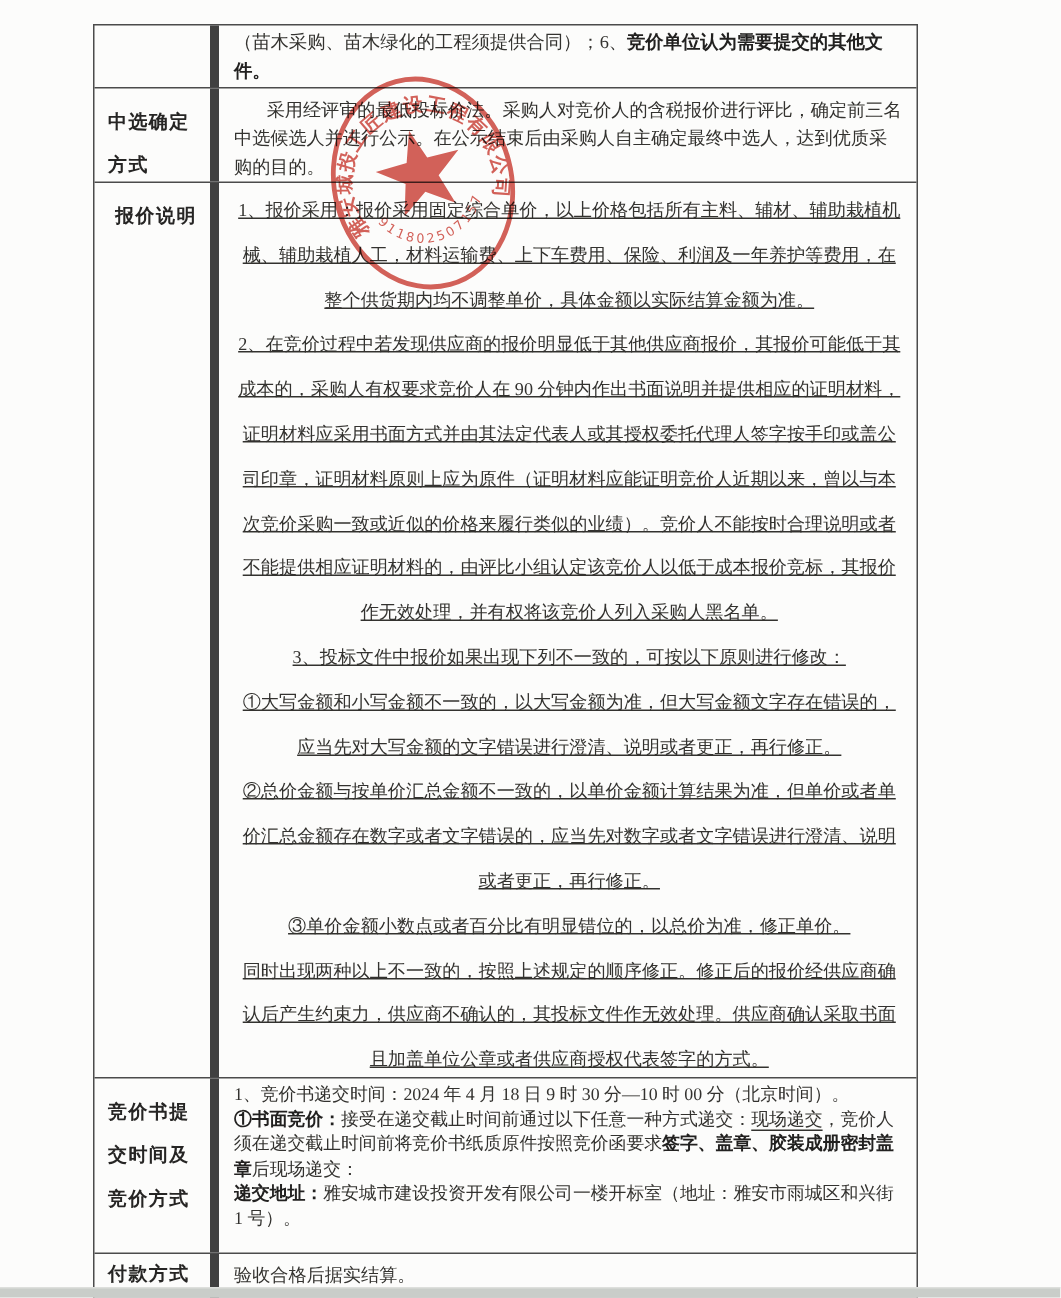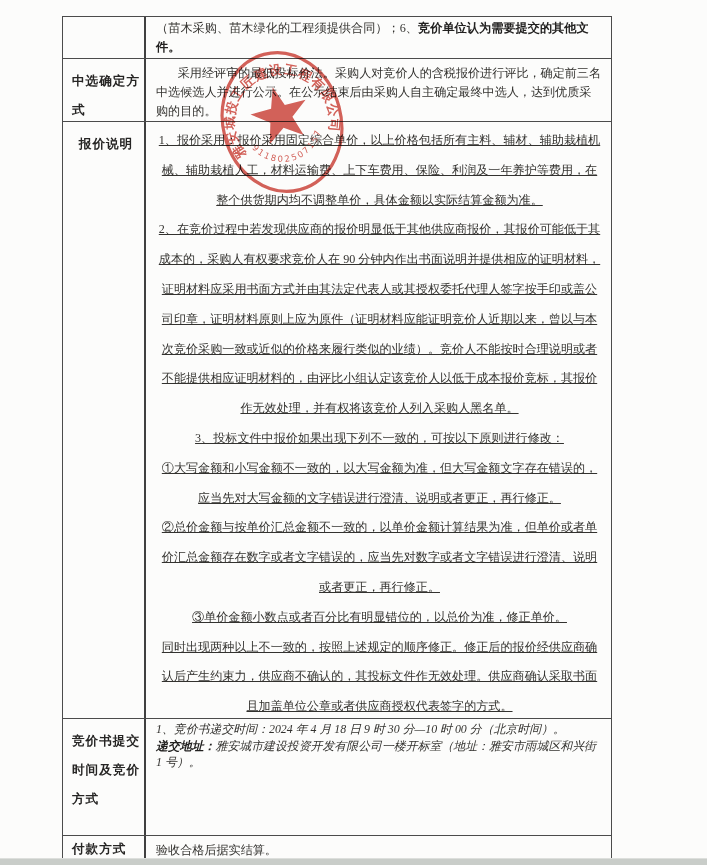--- a/index.html
+++ b/index.html
@@ -11,40 +11,40 @@
   }
   .doc-table{
     position:absolute;left:62px;top:6px;width:550px;
     border:1px solid #4b4b4b;background:transparent;
     box-sizing:border-box;
     margin-top:10px;
   }
   .row{display:flex;border-bottom:1px solid #4b4b4b;box-sizing:border-box;}
   .row:last-child{border-bottom:none;}
   .cell-label{
-    width:83px;flex:0 0 83px;border-right:2px solid #404040;box-sizing:border-box;
+    width:83px;flex:0 0 83px;border-right:6px solid #404040;box-sizing:border-box;
     padding:8px 4px 0 9px;font-weight:bold;font-size:12.6px;line-height:29px;
     letter-spacing:1px;color:#262524;
   }
   .cell-content{
     flex:1;box-sizing:border-box;padding:0 8px 0 10px;
     font-size:12.1px;color:#33322f;
   }
   .r1{height:42px;}
   .r2{height:63px;}
   .r3{height:597px;text-align:center;}
   .r4{height:117px;}
   .r5{height:29px;}
   .r1 .cell-content{line-height:19px;padding-top:2px;font-size:12.2px;}
   .r2 .cell-content{line-height:19px;padding-top:5px;}
   .r2 .cell-content .p{ text-indent:1.8em;}
   .r3 .cell-content{line-height:29.8px;padding-top:4px;}
   .r3 .cell-content p{margin:0;text-decoration:underline;}
   .r4 .cell-content{line-height:16.6px;padding-top:2px;font-size:11.9px;}
-  .r4 .cell-content p{margin:0;font-style:italic;}
+  .r4 .cell-content p{margin:0;}
   .r5 .cell-content{line-height:18px;padding-top:5px;}
   .r5 .cell-label{padding-top:4px;line-height:18px;}
   .bold{font-weight:bold;color:#222120;}
   .ul{text-decoration:underline;text-underline-offset:3px;}
   .blank-ul{
     display:inline-block;min-width:88px;text-align:center;
     border-bottom:1px solid #33322f;line-height:14px;
   }
   .indent-sm{padding-left:6px;}
   
@@ -88,20 +88,21 @@
       <p>②总价金额与按单价汇总金额不一致的，以单价金额计算结果为准，但单价或者单价汇总金额存在数字或者文字错误的，应当先对数字或者文字错误进行澄清、说明或者更正，再行修正。</p>
       <p>③单价金额小数点或者百分比有明显错位的，以总价为准，修正单价。</p>
       <p>同时出现两种以上不一致的，按照上述规定的顺序修正。修正后的报价经供应商确认后产生约束力，供应商不确认的，其投标文件作无效处理。供应商确认采取书面且加盖单位公章或者供应商授权代表签字的方式。</p>
     </div>
   </div>
 
   <div class="row r4">
     <div class="cell-label">竞价书提交时间及竞价方式</div>
     <div class="cell-content">
       <p>1、竞价书递交时间：2024 年 4 月 18 日 9 时 30 分—10 时 00 分（北京时间）。</p>
+      <p><span class="bold">①书面竞价：</span><span>接受在递交截止时间前通过以下任意一种方式递交：</span><span class="ul">现场递交</span><span>，竞价人须在递交截止时间前将竞价书纸质原件按照竞价函要求</span><span class="bold">签字、盖章、胶装成册密封盖章</span><span>后现场递交：</span></p>
       <p><span class="bold">递交地址：</span><span>雅安城市建设投资开发有限公司一楼开标室（地址：雅安市雨城区和兴街 1 号）。</span></p>
     </div>
   </div>
 
   <div class="row r5">
     <div class="cell-label">付款方式</div>
     <div class="cell-content">验收合格后据实结算。</div>
   </div>
 
 </div>

